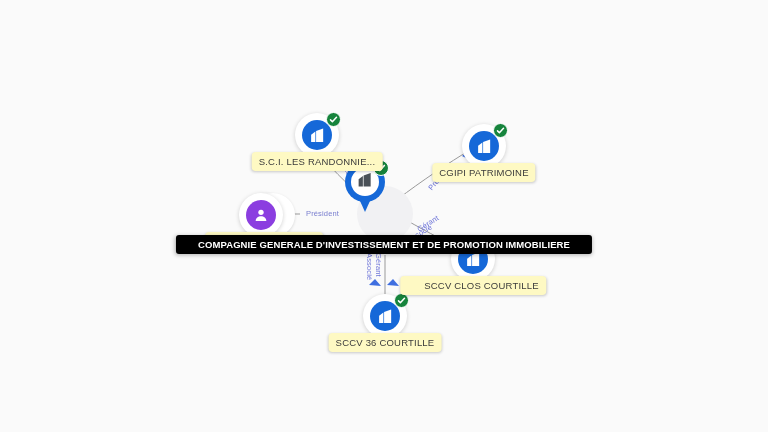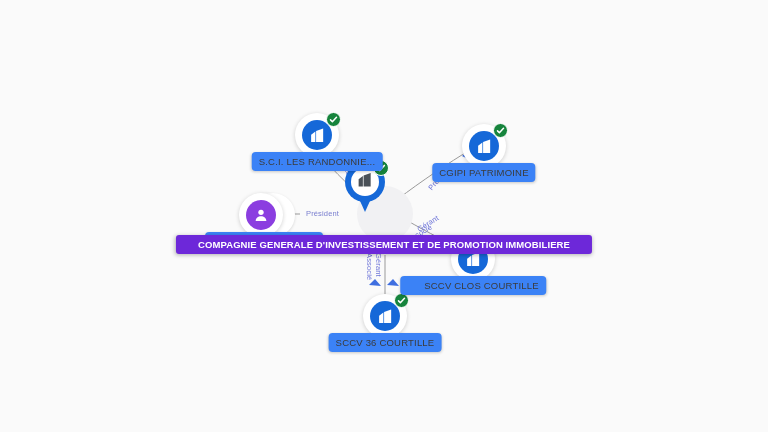--- a/index.html
+++ b/index.html
@@ -73,28 +73,28 @@
   }
   .pin-icon{
     position:absolute;left:50%;top:20px;transform:translate(-50%,-50%);
     z-index:3;
   }
   .pin .badge{right:-4px;top:-2px;width:16px;height:16px;}
 
   
   .label{
     position:absolute;transform:translate(-50%,0);
-    background:#3b82f6;color:#2c2c2c;
+    background:#fef9c3;color:#2c2c2c;
     font-size:9.5px;letter-spacing:.2px;
     padding:4px 7px;border-radius:4px;
     white-space:nowrap;
     box-shadow:0 1px 3px rgba(0,0,0,.20);
   }
   .label.selected{
-    background:#6d28d9;color:#ffffff;font-weight:bold;
+    background:#000000;color:#ffffff;font-weight:bold;
     font-size:9.5px;letter-spacing:.1px;
     padding:4px 22px;border-radius:3px;
     box-shadow:0 1px 4px rgba(0,0,0,.30);
     z-index:30;
   }
   .label.dim{color:#3b3b3b;z-index:5;}
 
   
   .edge-label{
     position:absolute;

